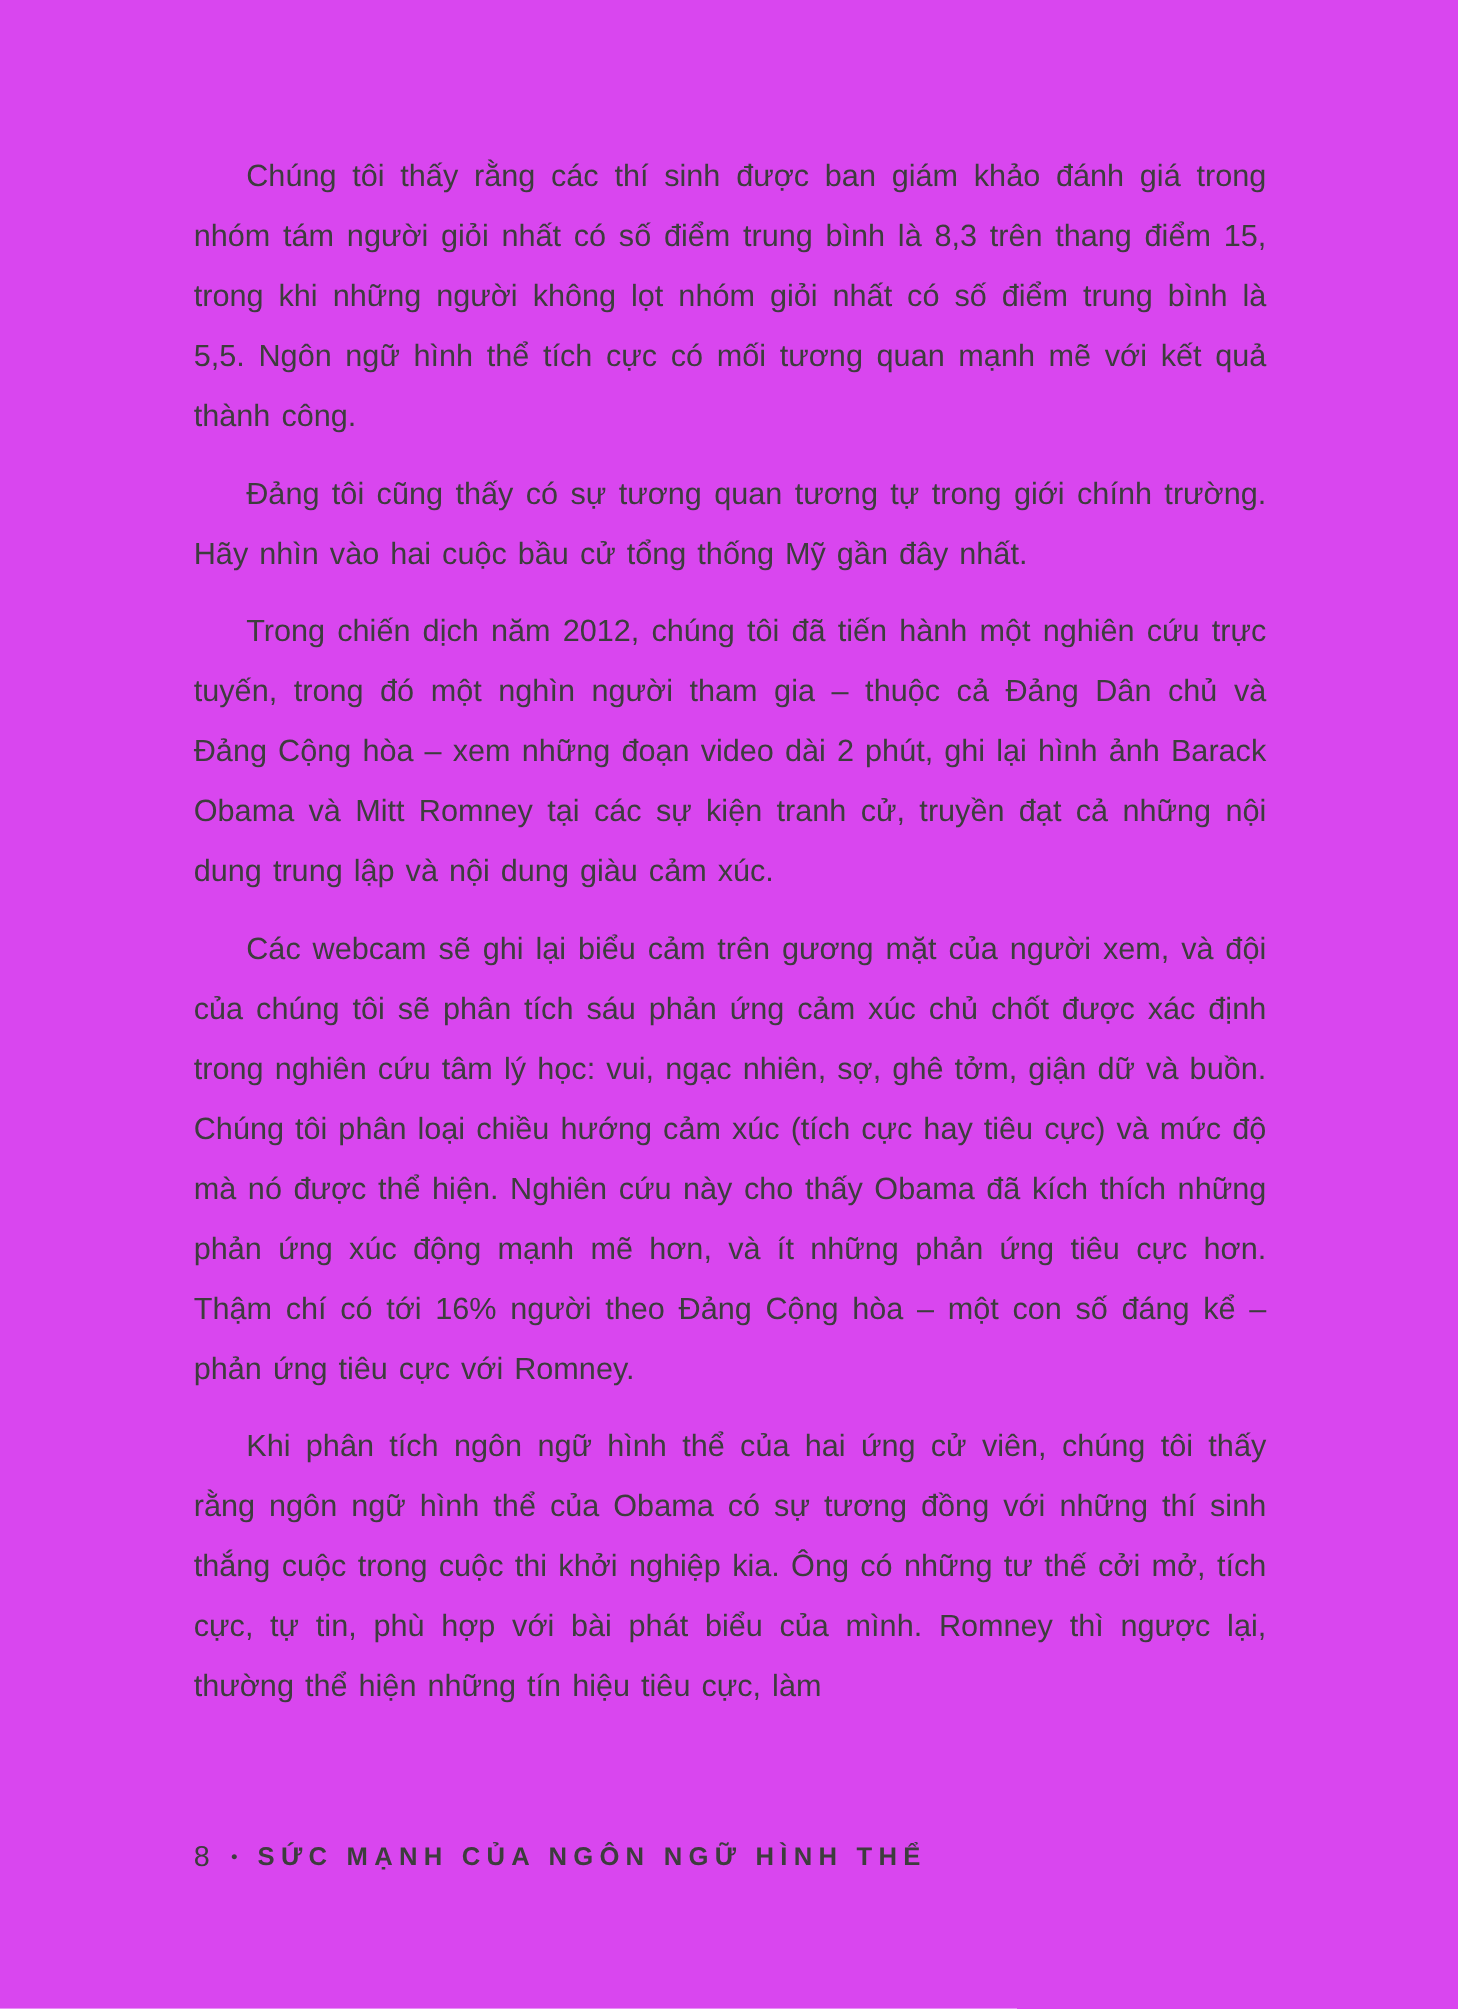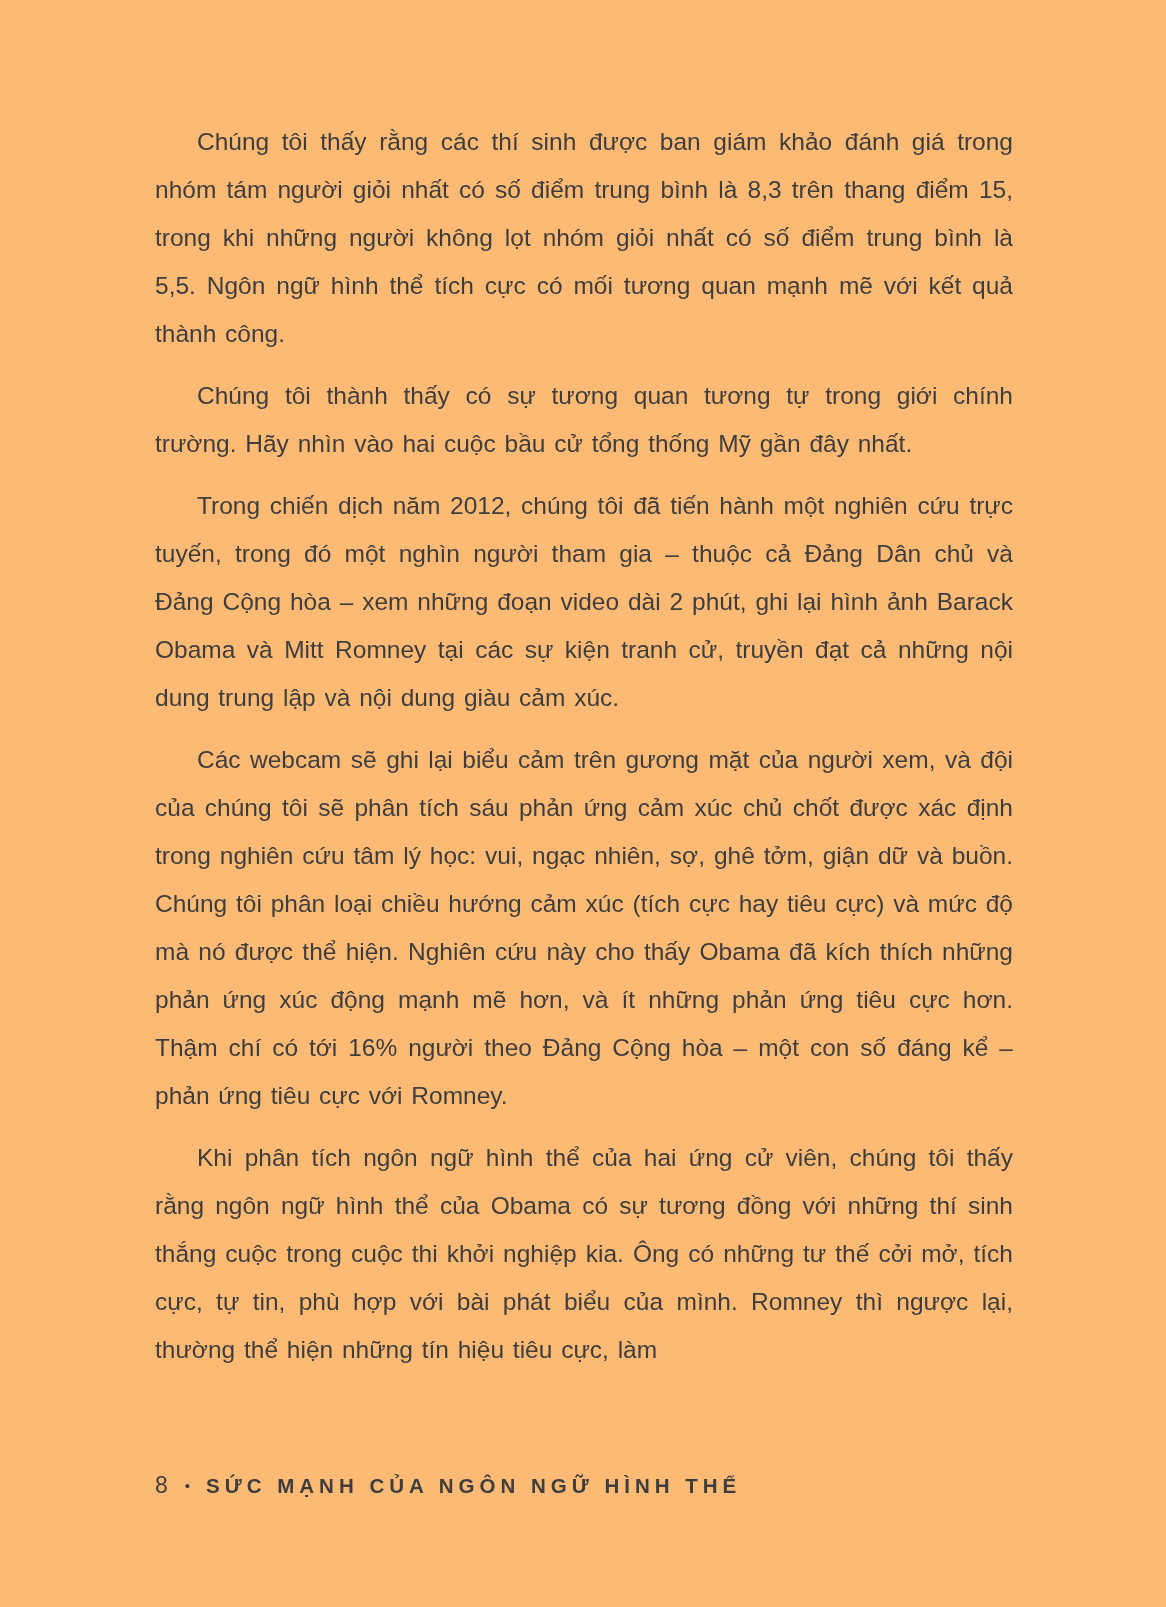--- a/index.html
+++ b/index.html
@@ -6,21 +6,21 @@
 
   html, body {
     background: #ffffff;
     font-family: "Liberation Sans", "DejaVu Sans", sans-serif;
   }
 
   .page {
     position: relative;
     width: 1166px;
     height: 1607px;
-    background: #fdba74;
+    background: #d946ef;
     overflow: hidden;
   }
 
   .content {
     position: absolute;
     top: 118px;
     left: 155px;
     width: 858px;
     color: #3d3d3d;
   }
@@ -63,21 +63,21 @@
     text-transform: uppercase;
   }
 </style>
 </head>
 <body>
 
 <div class="page">
 
   <div class="content">
     <p>Chúng tôi thấy rằng các thí sinh được ban giám khảo đánh giá trong nhóm tám người giỏi nhất có số điểm trung bình là 8,3 trên thang điểm 15, trong khi những người không lọt nhóm giỏi nhất có số điểm trung bình là 5,5. Ngôn ngữ hình thể tích cực có mối tương quan mạnh mẽ với kết quả thành công.</p>
-    <p>Chúng tôi thành thấy có sự tương quan tương tự trong giới chính trường. Hãy nhìn vào hai cuộc bầu cử tổng thống Mỹ gần đây nhất.</p>
+    <p>Đảng tôi cũng thấy có sự tương quan tương tự trong giới chính trường. Hãy nhìn vào hai cuộc bầu cử tổng thống Mỹ gần đây nhất.</p>
     <p>Trong chiến dịch năm 2012, chúng tôi đã tiến hành một nghiên cứu trực tuyến, trong đó một nghìn người tham gia – thuộc cả Đảng Dân chủ và Đảng Cộng hòa – xem những đoạn video dài 2 phút, ghi lại hình ảnh Barack Obama và Mitt Romney tại các sự kiện tranh cử, truyền đạt cả những nội dung trung lập và nội dung giàu cảm xúc.</p>
     <p>Các webcam sẽ ghi lại biểu cảm trên gương mặt của người xem, và đội của chúng tôi sẽ phân tích sáu phản ứng cảm xúc chủ chốt được xác định trong nghiên cứu tâm lý học: vui, ngạc nhiên, sợ, ghê tởm, giận dữ và buồn. Chúng tôi phân loại chiều hướng cảm xúc (tích cực hay tiêu cực) và mức độ mà nó được thể hiện. Nghiên cứu này cho thấy Obama đã kích thích những phản ứng xúc động mạnh mẽ hơn, và ít những phản ứng tiêu cực hơn. Thậm chí có tới 16% người theo Đảng Cộng hòa – một con số đáng kể – phản ứng tiêu cực với Romney.</p>
     <p>Khi phân tích ngôn ngữ hình thể của hai ứng cử viên, chúng tôi thấy rằng ngôn ngữ hình thể của Obama có sự tương đồng với những thí sinh thắng cuộc trong cuộc thi khởi nghiệp kia. Ông có những tư thế cởi mở, tích cực, tự tin, phù hợp với bài phát biểu của mình. Romney thì ngược lại, thường thể hiện những tín hiệu tiêu cực, làm</p>
   </div>
 
   <div class="footer">
     <span class="page-number">8</span>
     <span class="separator">•</span>
     <span class="book-title">SỨC MẠNH CỦA NGÔN NGỮ HÌNH THỂ</span>
   </div>

